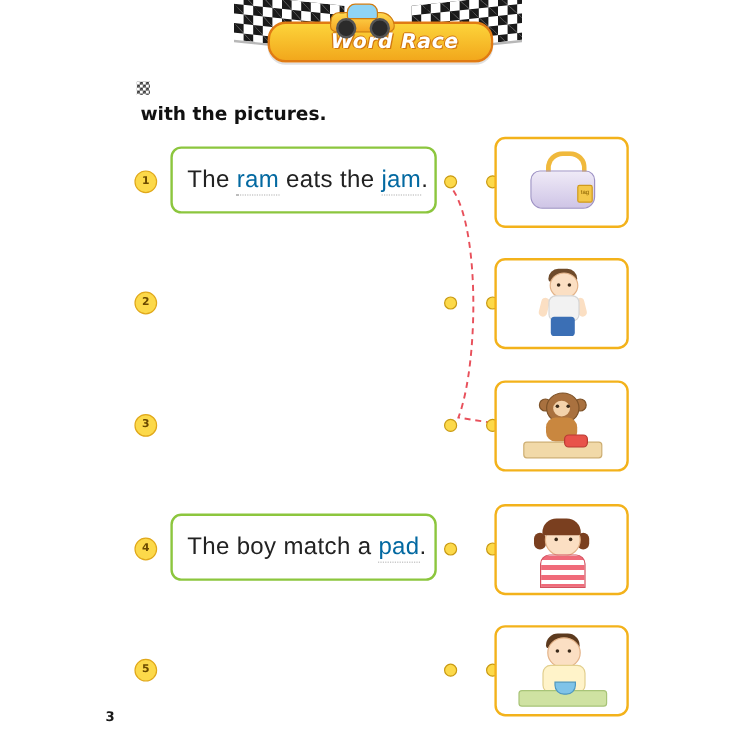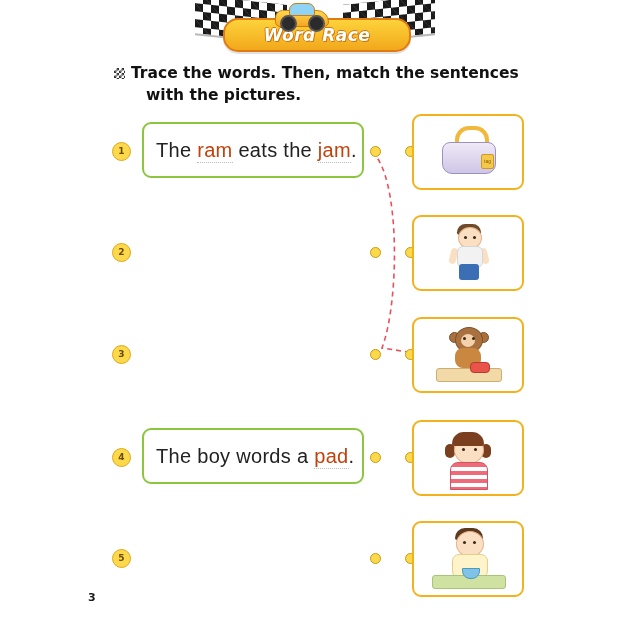--- a/index.html
+++ b/index.html
@@ -57,20 +57,21 @@
     height: 30px;
     line-height: 30px;
     text-align: center;
     font-family: "DejaVu Sans", sans-serif;
     font-weight: bold;
     font-size: 17px;
     font-style: italic;
     color: #ffffff;
     letter-spacing: .5px;
     text-shadow: 1px 1px 0 #d2780f, -1px 0 0 #d2780f, 0 -1px 0 #d2780f;
+    padding-left: 12px;
   }
   .car {
     position: absolute;
     left: 80px;
     top: 2px;
     width: 54px;
     height: 30px;
   }
   .car-body {
     position: absolute;
@@ -116,21 +117,21 @@
     width: 11px;
     height: 11px;
     margin-right: 6px;
     background-image:
       linear-gradient(45deg, #333 25%, transparent 25%, transparent 75%, #333 75%),
       linear-gradient(45deg, #333 25%, #fff 25%, #fff 75%, #333 75%);
     background-size: 5px 5px;
     background-position: 0 0, 2.5px 2.5px;
     vertical-align: -1px;
   }
-  .instr-l2 { display: block; margin-left: 32px; }
+  .instr-l2 { display: block; margin-left: 3px; }
 
   
   .row {
     position: absolute;
     left: 112px;
     width: 410px;
     height: 64px;
   }
   .num-badge {
     position: absolute;
@@ -163,21 +164,21 @@
     box-sizing: border-box;
   }
   .sentence {
     font-family: "Liberation Sans", sans-serif;
     font-size: 20px;
     color: #222222;
     white-space: nowrap;
     letter-spacing: .3px;
   }
   .trace {
-    color: #c2410c;
+    color: #0369a1;
     border-bottom: 1.5px dotted #bdbdbd;
     padding-bottom: 1px;
   }
   .dot {
     position: absolute;
     width: 9px;
     height: 9px;
     border-radius: 50%;
     background: #fcd94a;
     border: 1.5px solid #c99a13;
@@ -367,21 +368,21 @@
   </div>
   <div class="car">
     <div class="car-body"></div>
     <div class="car-cabin"></div>
     <div class="wheel w1"></div>
     <div class="wheel w2"></div>
   </div>
 </div>
 
 <div class="instructions">
-  <span class="instr-icon"></span><span>Trace the words. Then, match the sentences</span>
+  <span class="instr-icon"></span>
   <span class="instr-l2">with the pictures.</span>
 </div>
 
 <svg class="connector">
   <path d="M 372 152 C 400 175, 400 300, 382 348 L 408 352" fill="none" stroke="#e8505b" stroke-width="1.6" stroke-dasharray="5 4"></path>
 </svg>
 
 <div class="row" style="top:122px">
   <div class="num-badge">1</div>
   <div class="sentence-box">
@@ -434,21 +435,21 @@
       <div class="table"></div>
       <div class="plate"></div>
     </div>
   </div>
 </div>
 
 <div class="row" style="top:428px">
   <div class="num-badge">4</div>
   <div class="sentence-box">
     <div class="sentence">
-      <span>The boy words a </span><span class="trace">pad</span><span></span><span>.</span>
+      <span>The boy match a </span><span class="trace">pad</span><span></span><span>.</span>
     </div>
   </div>
   <div class="dot left-dot"></div>
   <div class="dot right-dot"></div>
   <div class="pic-box">
     <div class="art">
       <div class="g-pony-l"></div>
       <div class="g-pony-r"></div>
       <div class="g-head"></div>
       <div class="g-hair"></div>

